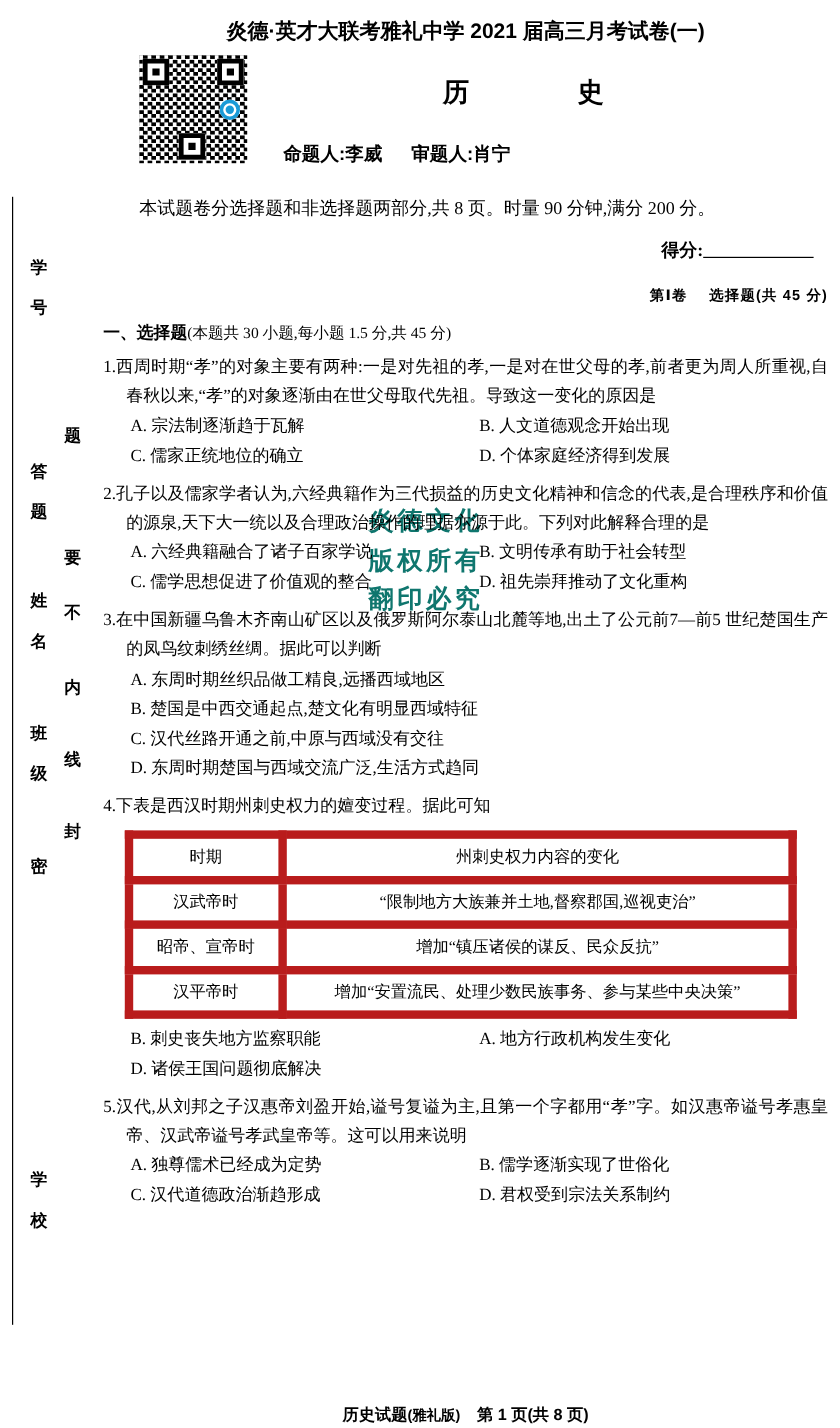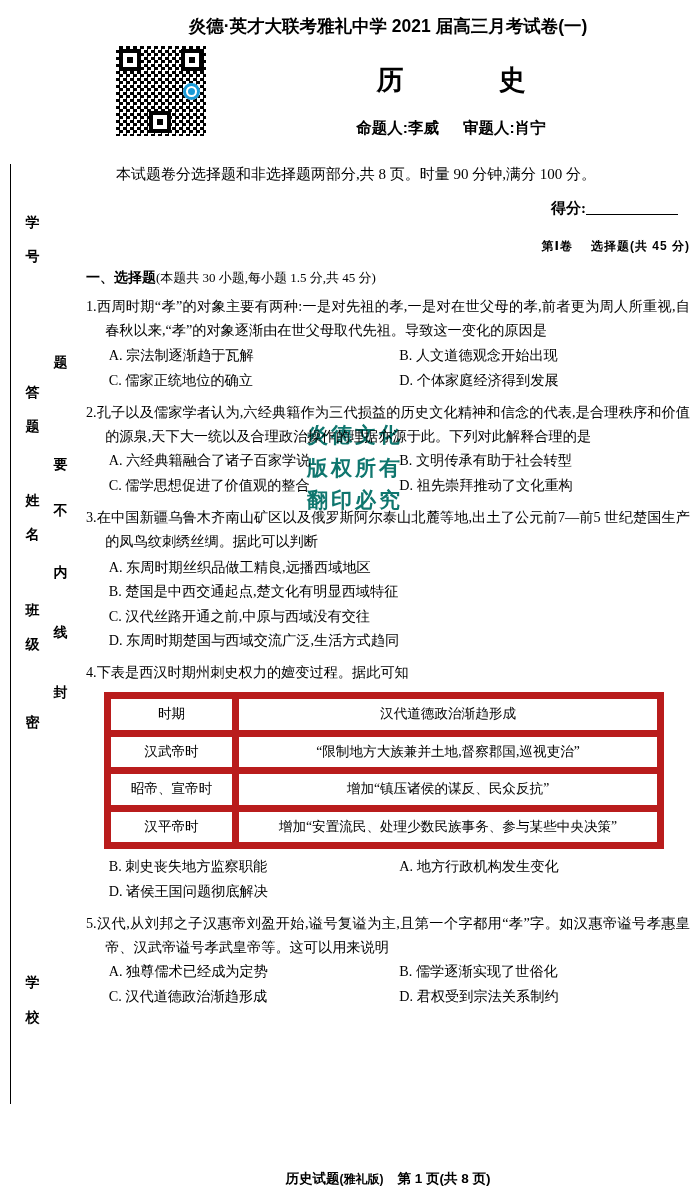--- a/index.html
+++ b/index.html
@@ -101,34 +101,34 @@
   .qr-center i {
     position: absolute;
     left: 5px; top: 5px;
     width: 7px; height: 7px;
     border-radius: 50%;
     background: #1a9bd7;
     display: block;
   }
   .subject {
     position: absolute;
-    left: 150px; top: 16px;
+    left: 135px; top: 16px;
     width: 430px;
     text-align: center;
     font-family: Liberation Mono, monospace;
     font-weight: bold;
-    font-size: 27px;
+    font-size: 22px;
     letter-spacing: 34px;
     text-indent: 34px;
   }
   .authors {
     position: absolute;
     left: 150px; top: 72px;
     width: 430px;
-    text-align: center;
+    text-align: left;
     font-family: "Liberation Sans", "DejaVu Sans", sans-serif;
     font-weight: bold;
     font-size: 15.5px;
     white-space: nowrap;
   }
   .authors .gap { display: inline-block; width: 24px; }
 
   .para {
     font-size: 15px;
     line-height: 1.95;
@@ -253,21 +253,21 @@
         <div class="qr-center">
             <i></i>
           </div>
       </div>
       <div class="subject">历　史</div>
       <div class="authors">
         <span>命题人:李威</span><span class="gap"></span><span>审题人:肖宁</span>
       </div>
     </div>
 
-    <div class="para">本试题卷分选择题和非选择题两部分,共 8 页。时量 90 分钟,满分 100 分。</div>
+    <div class="para">本试题卷分选择题和非选择题两部分,共 8 页。时量 90 分钟,满分 200 分。</div>
 
     <div class="score-row">
       <span>得分:</span><span class="blank"></span>
     </div>
 
     <div class="section-head">
       <span>第Ⅰ卷</span><span class="sp"></span><span>选择题</span><span>(共 45 分)</span>
     </div>
 
     <div class="sub-head">
@@ -315,21 +315,21 @@
     </div>
 
     <div class="q">
       <div class="stem hang">
         <span>4.</span><span>下表是西汉时期州刺史权力的嬗变过程。据此可知</span>
       </div>
       <table class="sheriff">
         <tbody>
             <tr>
           <td class="c1 hdr">时期</td>
-          <td class="c2 hdr">汉代道德政治渐趋形成</td>
+          <td class="c2 hdr">州刺史权力内容的变化</td>
         </tr>
         <tr>
           <td class="c1">汉武帝时</td>
           <td class="c2">“限制地方大族兼并土地,督察郡国,巡视吏治”</td>
         </tr>
         <tr>
           <td class="c1">昭帝、宣帝时</td>
           <td class="c2">增加“镇压诸侯的谋反、民众反抗”</td>
         </tr>
         <tr>

